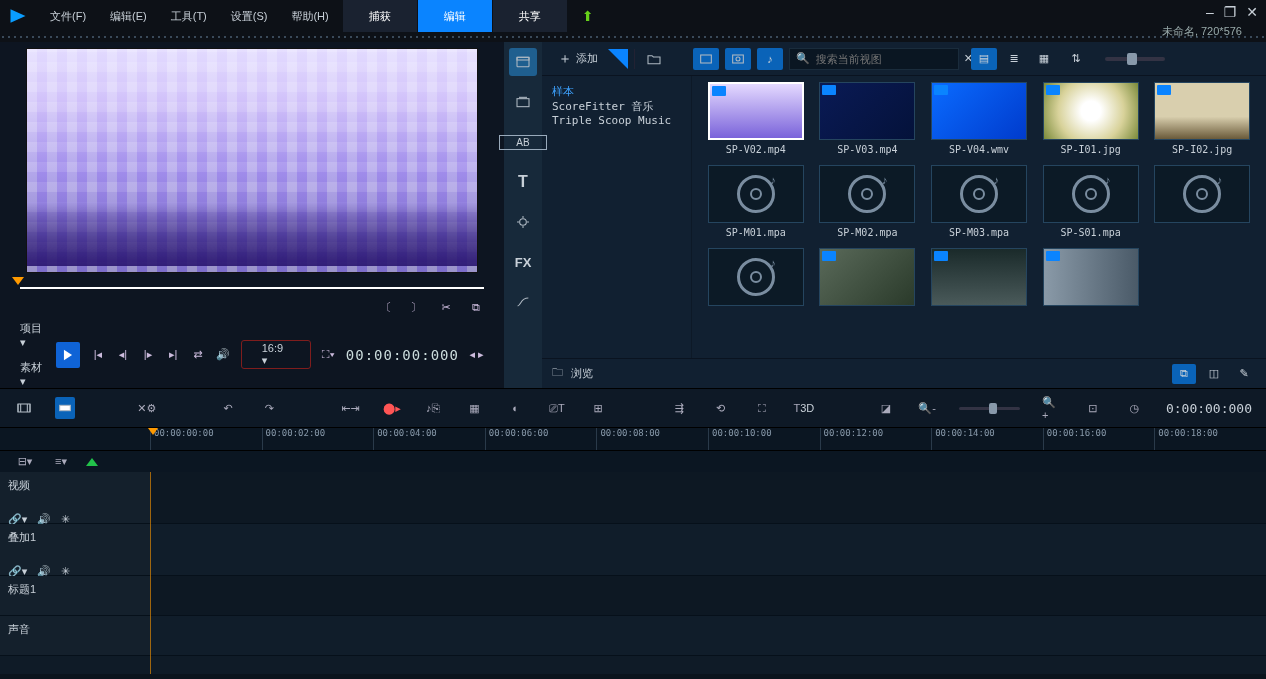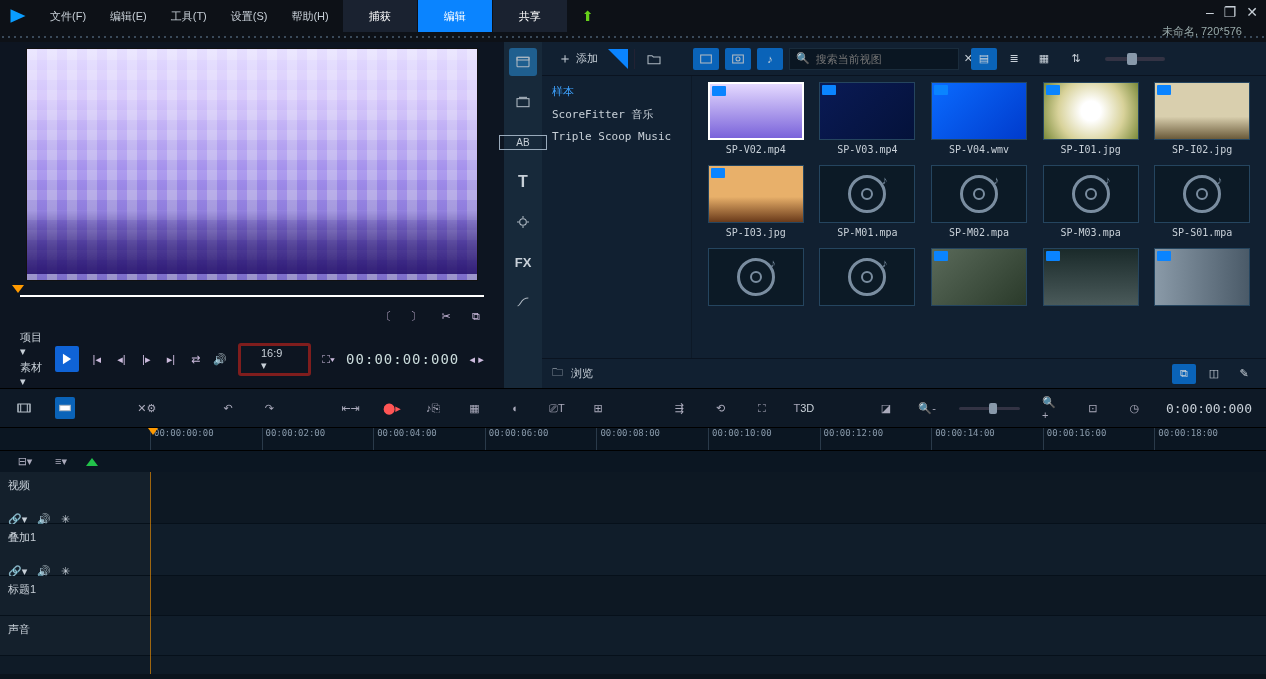--- a/index.html
+++ b/index.html
@@ -24,44 +24,44 @@
 .preview-img::before{content:"";position:absolute;inset:0;background:
  repeating-linear-gradient(90deg,rgba(255,255,255,.35) 0 10px,rgba(120,100,220,.4) 10px 20px),
  repeating-linear-gradient(0deg,rgba(255,255,255,.15) 0 10px,transparent 10px 20px);mix-blend-mode:screen}
 .preview-img::after{content:"";position:absolute;left:0;right:0;bottom:0;height:70px;background:linear-gradient(0deg,rgba(40,20,110,.9),rgba(120,100,220,.2));transform:perspective(180px) rotateX(50deg);transform-origin:top}
 .seek{height:20px;margin:6px 20px 0 20px;position:relative}
 .seek-line{height:2px;background:#fff;margin-top:8px}
 .playhead{position:absolute;left:-8px;top:-2px;width:0;height:0;border-left:6px solid transparent;border-right:6px solid transparent;border-top:8px solid #ff9a00}
 .trimbar{display:flex;gap:14px;margin:2px 20px 0 20px;align-items:center;color:#8aa}
 .trimbar .spacer{flex:1}
 .playctrl{display:flex;align-items:center;gap:10px;margin:6px 20px 0 20px}
-.proj-labels{display:flex;flex-direction:column;font-size:10px;gap:2px;color:#9ab}
+.proj-labels{display:flex;flex-direction:column;font-size:10px;gap:11px;color:#9ab}
 .playbtn{width:26px;height:26px;background:#0f63d6;display:flex;align-items:center;justify-content:center;border-radius:2px}
 .pc-ico{width:16px;height:16px;display:flex;align-items:center;justify-content:center;color:#cbd}
-.ratio-pill{border:3px solid #7f1d1d;padding:1px 20px;border-radius:3px;font-size:10px;margin-left:auto}
+.ratio-pill{border:1px solid #7f1d1d;padding:1px 20px;border-radius:3px;font-size:10px;margin-left:auto}
 .timecode{font-family:monospace;font-size:14px;letter-spacing:1px;color:#cdd}
 
 .library{flex:1;display:flex;background:#112031}
 .lib-sidebar{width:38px;background:#17293a;display:flex;flex-direction:column;align-items:center;padding-top:6px;gap:12px}
 .lib-sb-btn{width:28px;height:28px;display:flex;align-items:center;justify-content:center;border-radius:3px;cursor:pointer}
 .lib-sb-btn.active{background:#1f5f8f}
 .lib-main{flex:1;display:flex;flex-direction:column}
 .lib-toolbar{height:34px;display:flex;align-items:center;gap:6px;padding:0 8px;border-bottom:1px solid #0a1320}
 .addbtn{display:flex;align-items:center;gap:4px;padding:3px 8px;cursor:pointer}
 .pin-corner{width:0;height:0;border-top:20px solid #0a84ff;border-left:20px solid transparent;margin-left:-4px}
 .lib-toolbar .divider{width:1px;height:20px;background:#223}
 .filterbtn{width:26px;height:22px;display:flex;align-items:center;justify-content:center;border-radius:2px;cursor:pointer}
 .filterbtn.on{background:#0a63b8}
 .search{display:flex;align-items:center;background:#0a1622;border:1px solid #1a2c3c;height:22px;padding:0 6px;gap:6px;width:170px}
 .search input{background:transparent;border:none;outline:none;color:#cdd;flex:1;font-size:11px}
 .viewbtns{display:flex;gap:4px;margin-left:6px}
 .zoom-slider{width:60px;height:4px;background:#334;margin:0 10px;border-radius:2px;position:relative}
 .zoom-slider .thumb{position:absolute;left:22px;top:-4px;width:10px;height:12px;background:#89a;border-radius:2px}
 .lib-body{flex:1;display:flex}
-.category-list{width:150px;padding:8px 10px;display:flex;flex-direction:column;gap:8px;border-right:1px solid rgba(0,0,0,.2)}
+.category-list{width:150px;padding:8px 10px;display:flex;flex-direction:column;border-right:1px solid rgba(0,0,0,.2)}
 .cat-item{cursor:pointer;font-family:monospace}
 .cat-item.sel{color:#3ea2ff}
 .thumb-grid{flex:1;padding:6px 10px;display:grid;grid-template-columns:repeat(5,1fr);gap:10px 4px;align-content:start;overflow:hidden}
 .thumb{display:flex;flex-direction:column;align-items:center;gap:4px}
 .thumb .frame{width:96px;height:58px;background:#0c1a26;border:1px solid #25455f;position:relative;display:flex;align-items:center;justify-content:center}
 .thumb.sel .frame{border:2px solid #fff;background:#fff}
 .thumb .badge{position:absolute;left:2px;top:2px;width:14px;height:10px;background:#0a84ff;border-radius:1px}
 .thumb .cap{font-size:10px;font-family:monospace}
 .disc-ico{width:38px;height:38px;border:3px solid #7a8da0;border-radius:50%;position:relative}
 .disc-ico::after{content:"";position:absolute;left:50%;top:50%;width:8px;height:8px;border:2px solid #7a8da0;border-radius:50%;transform:translate(-50%,-50%)}
@@ -276,26 +276,20 @@
               <div class="frame" style="background: radial-gradient(circle, rgb(255, 255, 255) 0px, rgb(255, 255, 255) 18%, rgb(216, 210, 154) 60%, rgb(122, 138, 58));">
                 <div class="badge"></div>
               </div>
               <div class="cap">SP-I01.jpg</div>
             </div>
             <div class="thumb">
               <div class="frame" style="background: linear-gradient(rgb(217, 207, 174) 0px, rgb(217, 207, 174) 60%, rgb(106, 90, 58));">
                 <div class="badge"></div>
               </div>
               <div class="cap">SP-I02.jpg</div>
-            </div>
-            <div class="thumb">
-              <div class="frame" style="background: linear-gradient(rgb(232, 176, 106) 0px, rgb(232, 176, 106) 55%, rgb(106, 58, 26));">
-                <div class="badge"></div>
-              </div>
-              <div class="cap">SP-I03.jpg</div>
             </div>
             <div class="thumb">
               <div class="frame">
                 <div class="disc-ico">
                   <span class="note">♪</span>
                 </div>
               </div>
               <div class="cap">SP-M01.mpa</div>
             </div>
             <div class="thumb">

